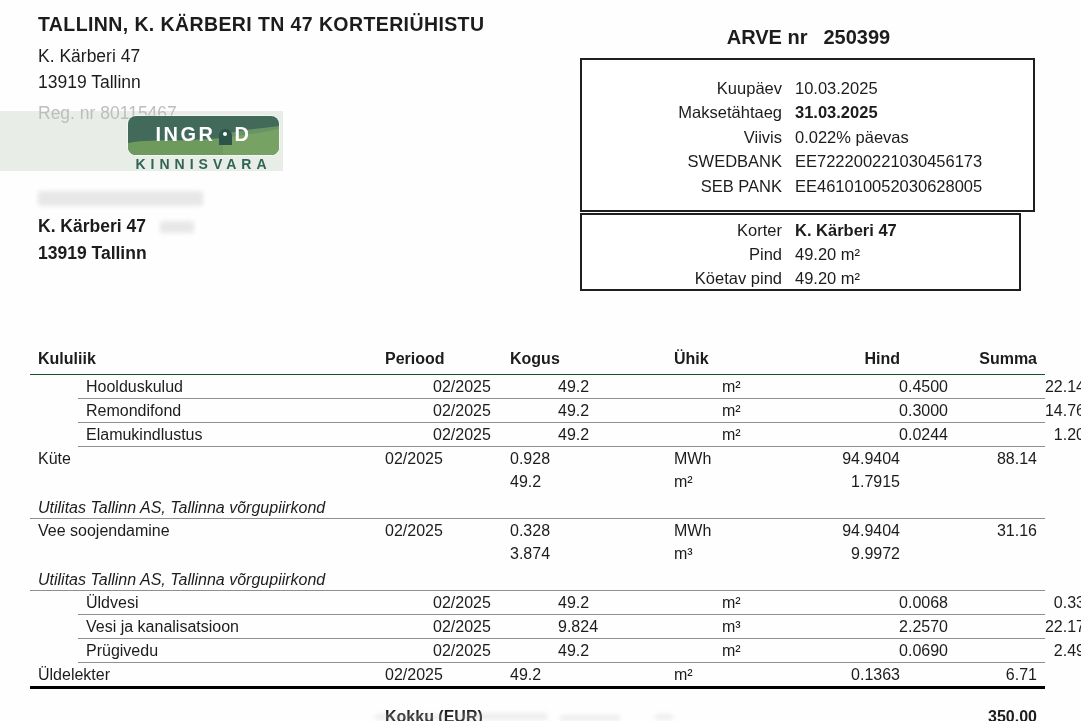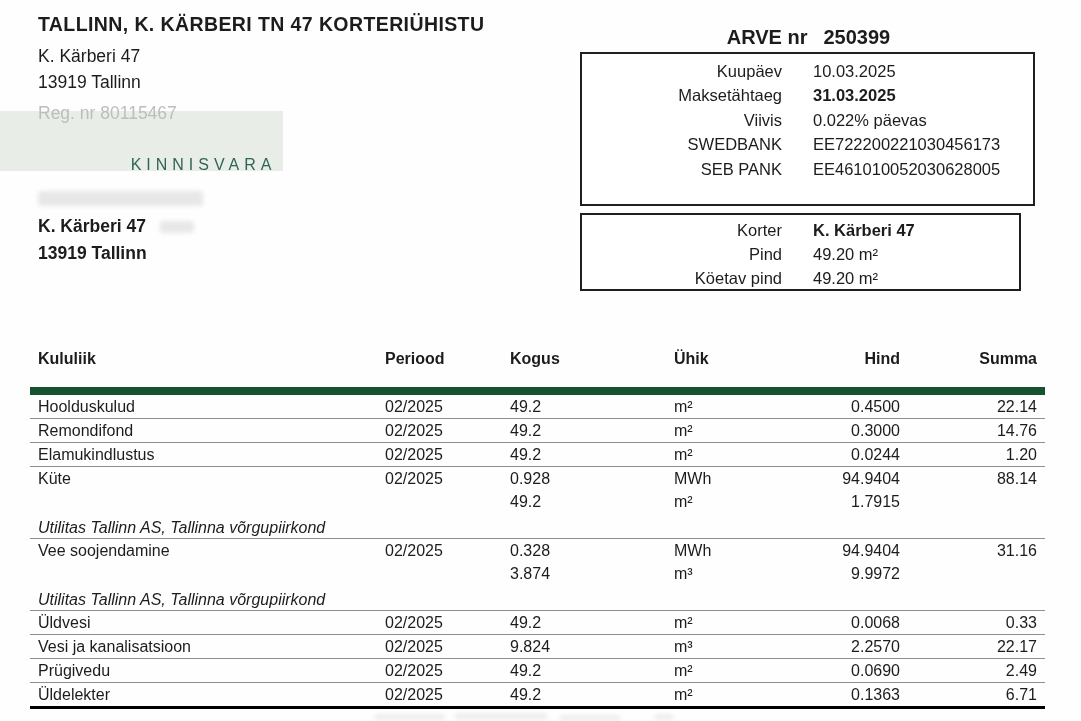--- a/index.html
+++ b/index.html
@@ -23,71 +23,84 @@
   .logo-band{position:absolute;left:0;top:111px;width:283px;height:60px;background:#e8ede7;z-index:0;}
   .logo-rect{position:absolute;left:128px;top:116px;width:151px;height:39px;background:var(--logo-dark);
              border-radius:8px;z-index:2;overflow:hidden;box-shadow:0 0 0 1px rgba(255,255,255,.5);}
   .logo-rect svg{position:absolute;left:0;top:0;}
   .logo-word{position:absolute;left:0;top:7px;width:100%;text-align:center;color:#fff;font-size:20px;
              font-weight:bold;letter-spacing:2.5px;z-index:3;display:flex;justify-content:center;align-items:center;gap:2px;}
   .logo-arch{display:inline-block;width:13px;height:16px;background:#2c5449;border-radius:7px 7px 0 0;
              position:relative;top:2px;margin:0 1px;}
   .logo-arch i{position:absolute;top:3px;left:50%;transform:translateX(-50%);width:4px;height:4px;background:#fff;border-radius:50%;}
   .logo-sub{position:absolute;left:128px;top:156px;width:151px;text-align:center;color:var(--logo-text);
-            font-size:16px;font-weight:400;letter-spacing:5px;z-index:2;white-space:nowrap;}
+            font-size:14px;font-weight:700;letter-spacing:5px;z-index:2;white-space:nowrap;}
 
   
   .ghost{position:absolute;background:#c9c9c9;opacity:.42;filter:blur(2px);border-radius:2px;}
   .recip{position:absolute;left:38px;font-size:17.5px;font-weight:bold;white-space:nowrap;}
   .recip.r1{top:216px;}
   .recip.r2{top:243px;}
 
   
   .arve-title{position:absolute;left:580px;top:26px;width:457px;text-align:center;font-size:20px;font-weight:bold;}
   .arve-title .num{margin-left:16px;}
   .meta-box{position:absolute;border:2px solid #1f1f1f;background:#fff;font-size:16.5px;}
-  #box-meta{left:580px;top:52px;width:455px;height:154px;padding-top:5px;}
+  #box-meta{left:580px;top:58px;width:455px;height:154px;padding-top:16px;}
   #box-meta .meta-row{line-height:24.4px;}
   #box-apt{left:580px;top:213px;width:441px;height:78px;padding-top:3px;}
   #box-apt .meta-row{line-height:24.2px;}
   .meta-row{display:flex;white-space:nowrap;}
   .meta-label{width:200px;text-align:right;flex:none;}
-  .meta-value{margin-left:31px;}
+  .meta-value{margin-left:13px;}
   .b{font-weight:bold;}
 
   
   .charges{position:absolute;left:30px;top:348px;width:1015px;font-size:16px;}
   .trow{display:grid;grid-template-columns:347px 133px 153px 84px 153px 145px;line-height:23px;}
   .trow .c-name{padding-left:8px;}
   .trow .c-period{padding-left:8px;}
   .trow .c-qty{text-align:left;}
   .trow .c-unit{padding-left:11px;}
   .trow .c-price{text-align:right;}
   .trow .c-sum{text-align:right;padding-right:8px;}
-  .thead{font-weight:bold;border-bottom:8px solid #14532d;line-height:22px;padding-bottom:17px;}
-  .rline{border-bottom:1.5px solid var(--sep);}
+  .thead{font-weight:bold;border-bottom:1px solid #14532d;line-height:22px;padding-bottom:4px;}
+  .rline{border-bottom:1.5px solid var(--sep);margin-left:48px;}
   .noline{border-bottom:none;}
   .spacer{height:4px;}
   .note{font-style:italic;border-bottom:1.5px solid var(--sep);line-height:21px;padding-left:8px;}
   .pretotal{border-bottom:3px solid #000;}
   .total-row{font-weight:bold;line-height:24px;padding-top:16px;}
 
   .bottom-ghost{opacity:.30;}
 </style>
 </head>
 <body>
 
 <div class="page">
 
   <div class="org-name">TALLINN, K. KÄRBERI TN 47 KORTERIÜHISTU</div>
   <div class="addr a1">K. Kärberi 47</div>
   <div class="addr a2">13919 Tallinn</div>
   <div class="reg">Reg. nr 80115467</div>
 
   <div class="logo-band"></div>
+  <div class="logo-rect">
+    <svg width="151" height="39" viewBox="0 0 151 39">
+      <path d="M0,27 C35,21 70,30 151,13 L151,39 L0,39 Z" fill="#6f9a5e"></path>
+      <path d="M95,18 C115,14 135,12 151,10 L151,39 L95,39 Z" fill="#7ba566" opacity="0.7"></path>
+    </svg>
+    <div class="logo-word">
+      <span>INGR</span>
+        <span class="logo-arch">
+          <i></i>
+        </span>
+        <span>D</span>
+    </div>
+  </div>
   <div class="logo-sub">KINNISVARA</div>
 
   <div class="ghost" style="left:38px;top:191px;width:165px;height:15px;"></div>
   <div class="recip r1">K. Kärberi 47</div>
   <div class="ghost" style="left:160px;top:221px;width:34px;height:12px;"></div>
   <div class="recip r2">13919 Tallinn</div>
 
   <div class="arve-title">
     <span>ARVE nr</span><span class="num">250399</span>
   </div>

